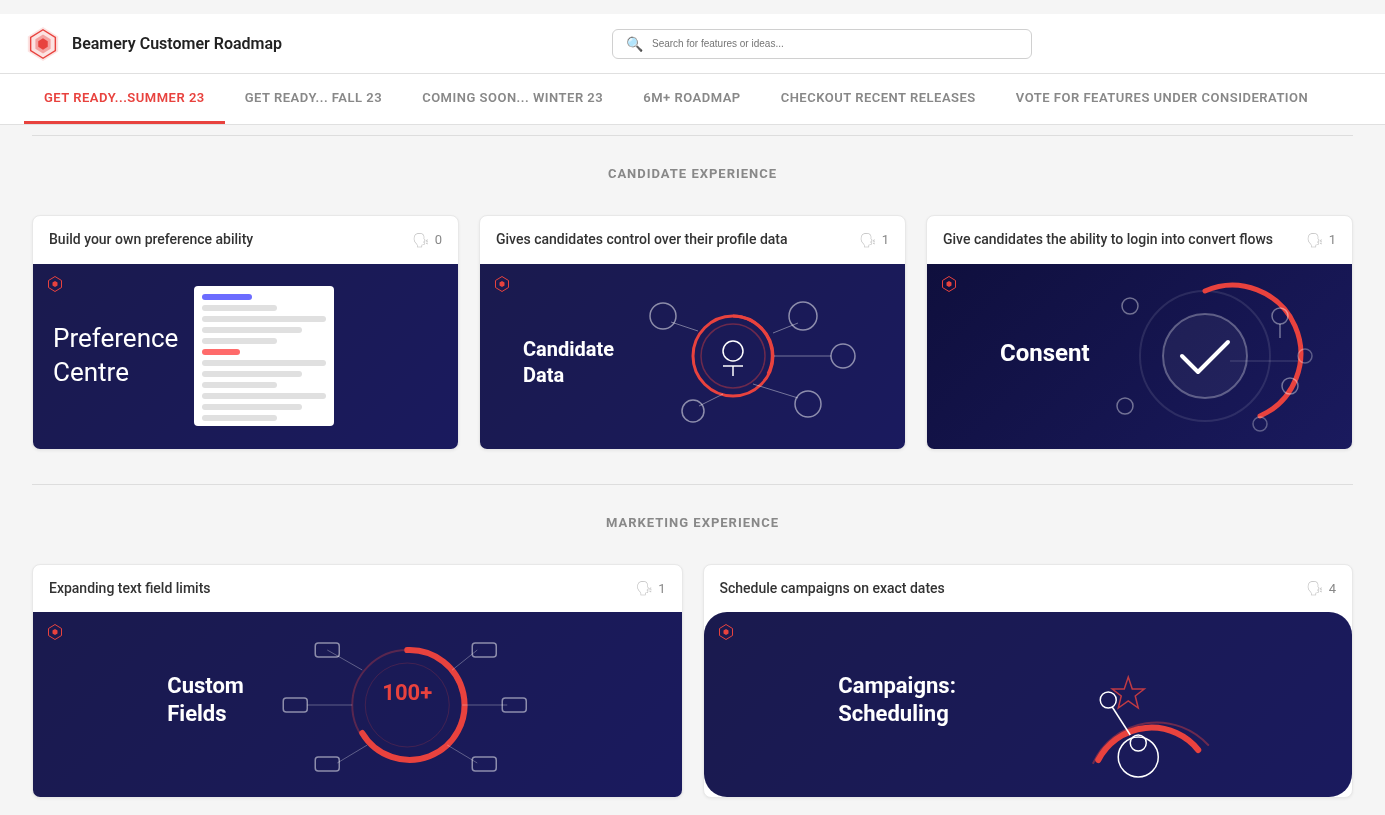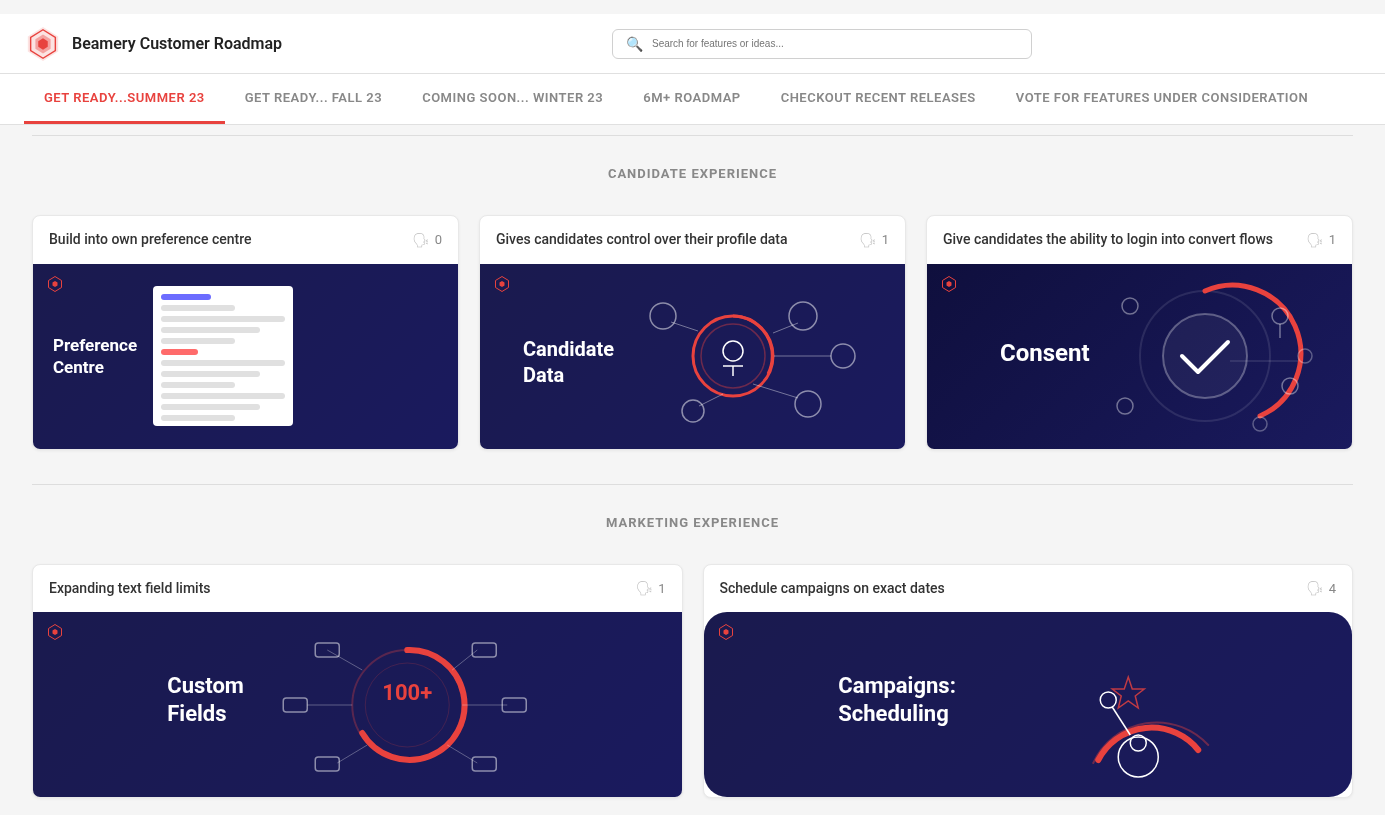--- a/index.html
+++ b/index.html
@@ -165,22 +165,22 @@
     
     .card-img-preference {
       background: linear-gradient(135deg, #1a1a4e 0%, #1a1a5e 100%);
       display: flex;
       align-items: center;
       padding: 20px;
       gap: 16px;
     }
     .card-img-label {
       color: #fff;
-      font-size: 17px;
-      font-weight: 700;
+      font-size: 26px;
+      font-weight: 400;
       line-height: 1.3;
       flex-shrink: 0;
     }
     .mock-screenshot {
       background: #fff;
       border-radius: 4px;
       width: 140px;
       height: 140px;
       padding: 8px;
       flex-shrink: 0;
@@ -239,21 +239,21 @@
 
   <hr class="section-divider">
   <div class="section">
     <div class="section-title">CANDIDATE EXPERIENCE</div>
   </div>
 
   <div class="cards-grid">
 
     <div class="card">
       <div class="card-header">
-        <span class="card-title">Build into own preference centre</span>
+        <span class="card-title">Build your own preference ability</span>
         <div class="card-votes">
           <span class="vote-icon">🗣</span>
           <span>0</span>
         </div>
       </div>
       <div class="card-image card-img-preference">
 
         <svg style="position:absolute;top:10px;left:12px;width:20px;height:20px;" viewBox="0 0 40 40">
           <polygon points="20,5 33,13 33,27 20,35 7,27 7,13" fill="none" stroke="#e8423e" stroke-width="2"></polygon>
           <polygon points="20,14 25,17 25,23 20,26 15,23 15,17" fill="#e8423e"></polygon>

